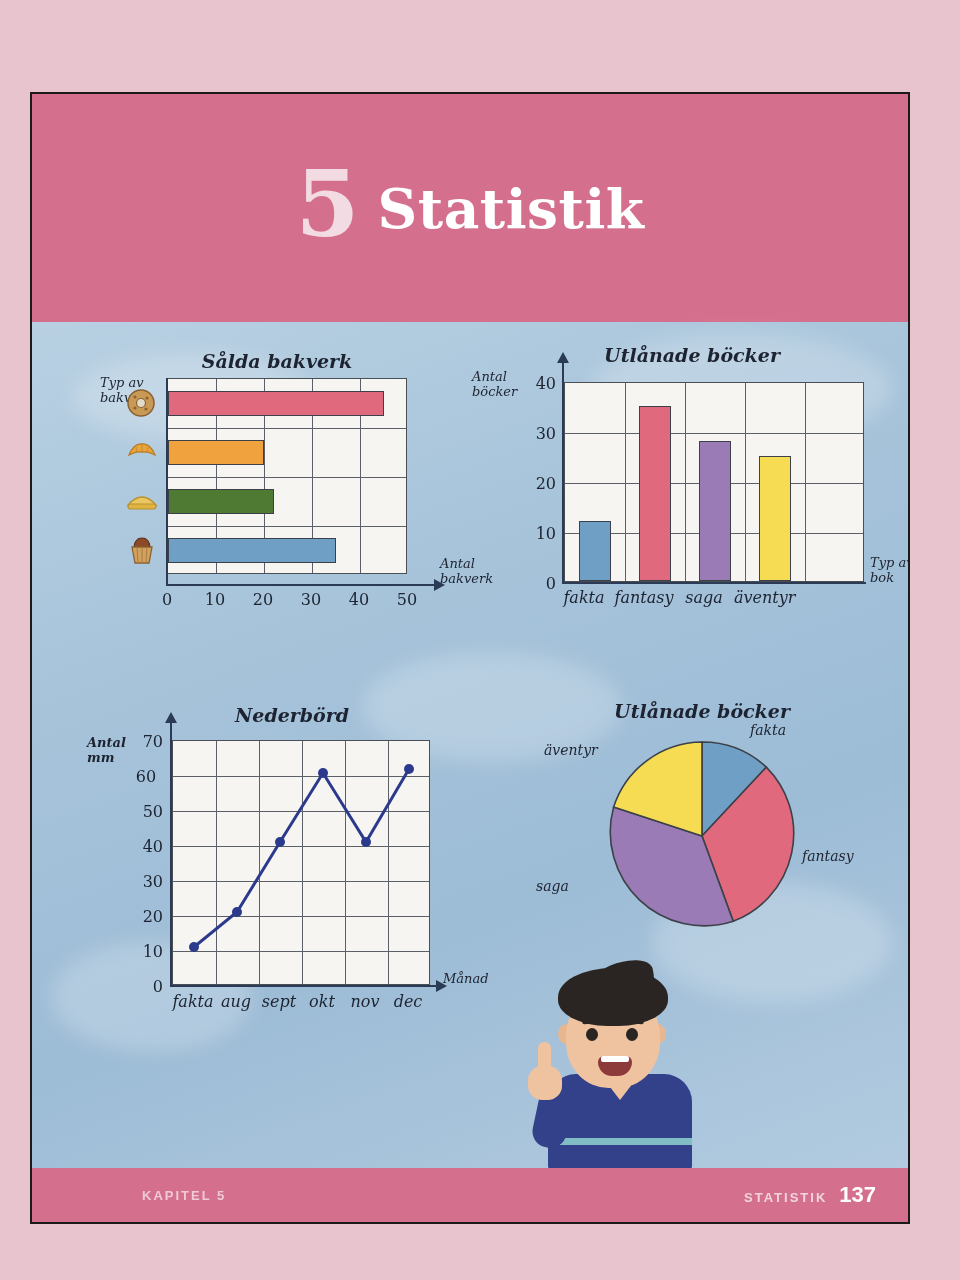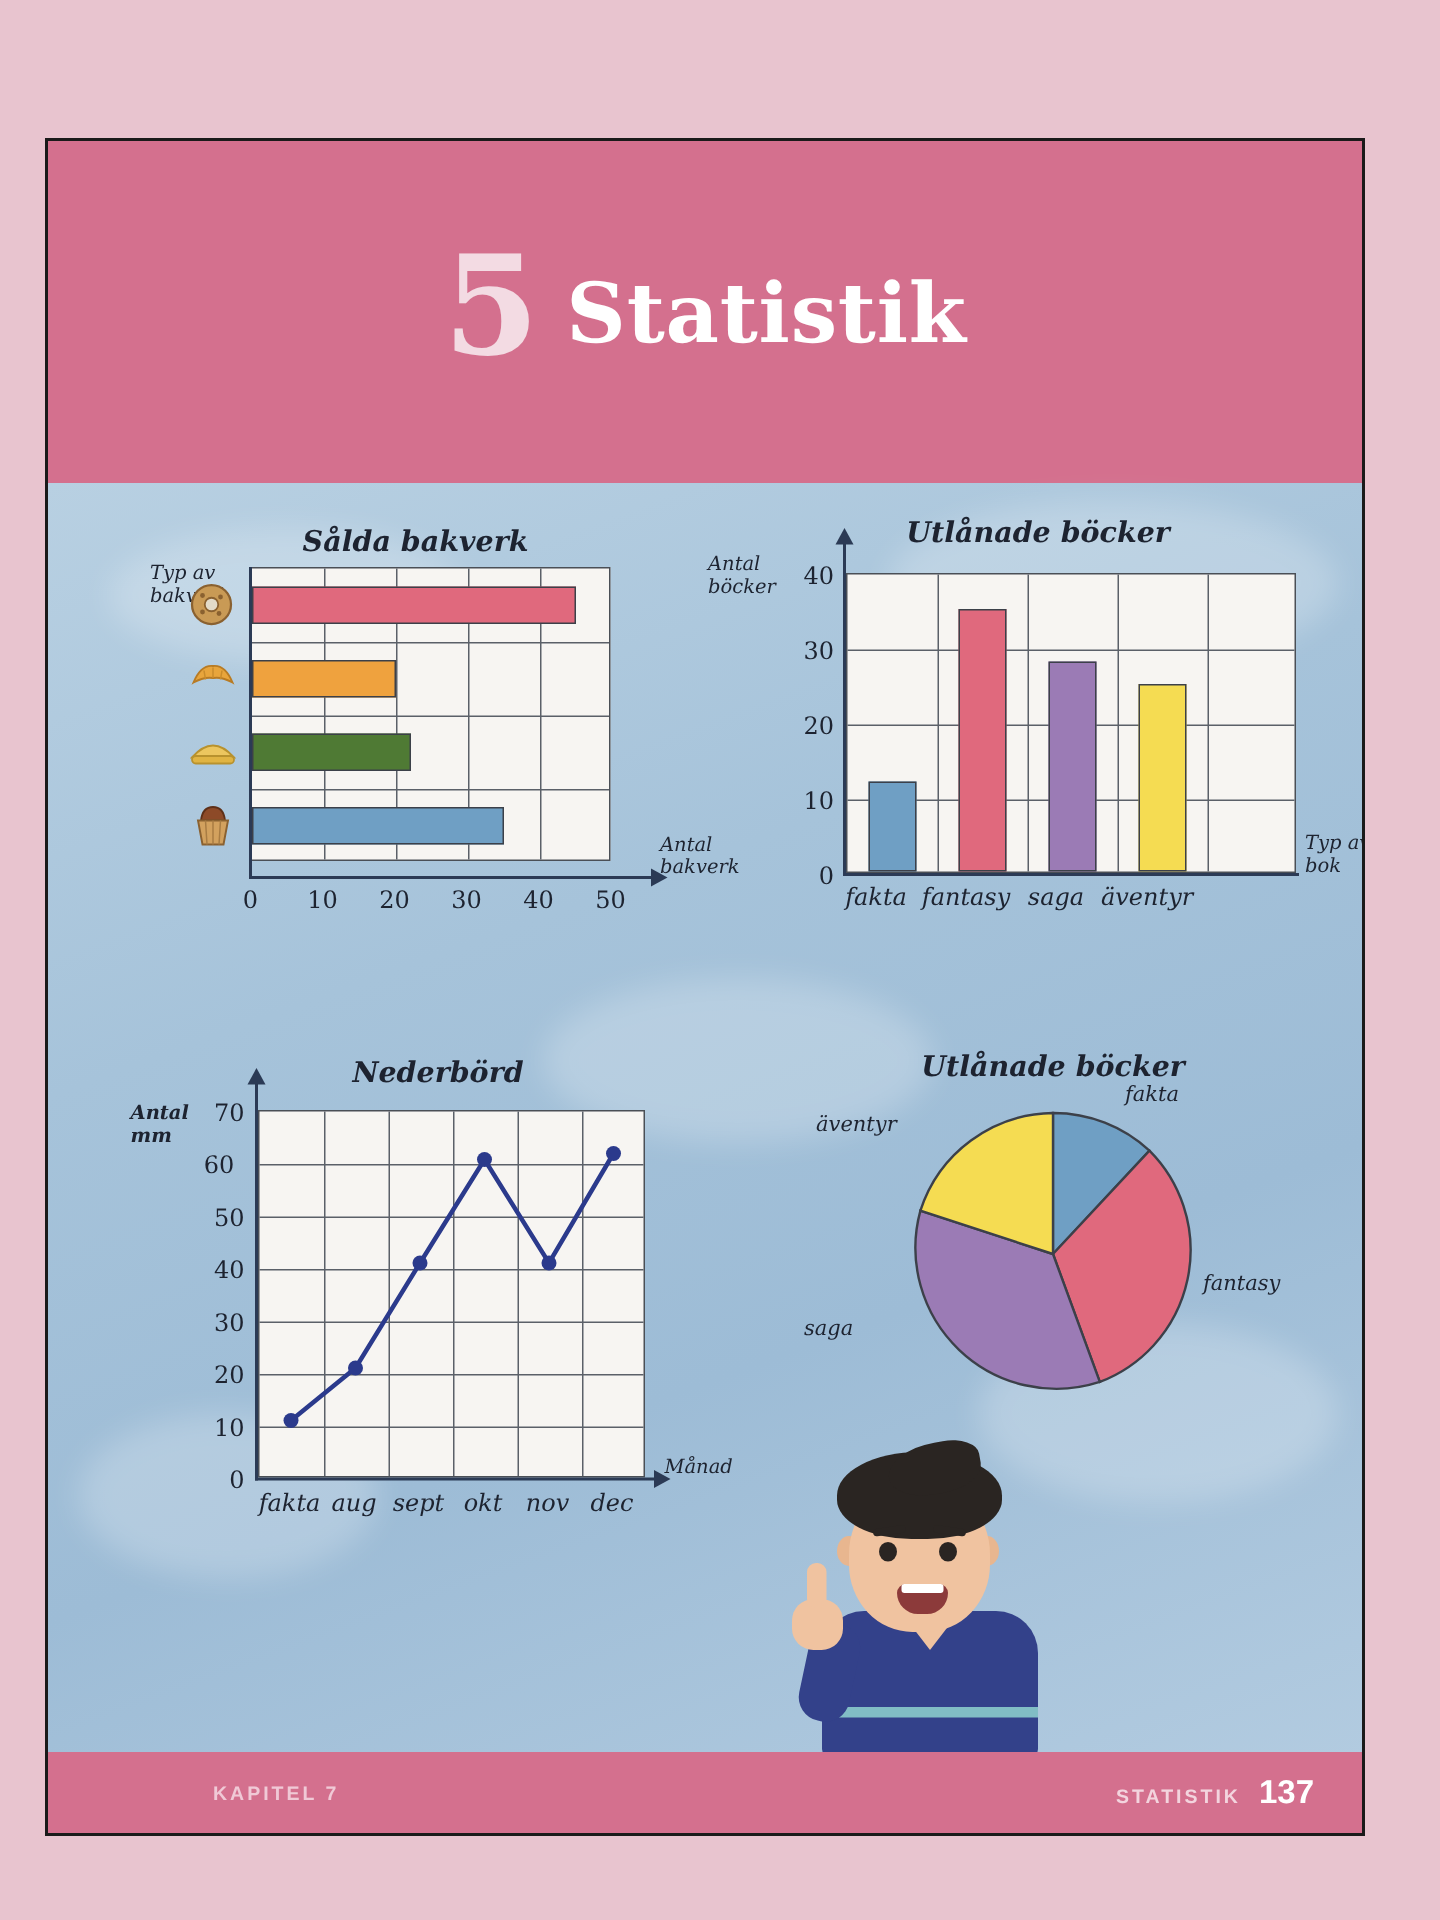--- a/index.html
+++ b/index.html
@@ -356,20 +356,20 @@
       <div class="brow" style="left:122px; top:56px; width:22px; height:5px; transform:rotate(8deg);"></div>
       <div class="eye" style="left:86px; top:66px; width:12px; height:13px;"></div>
       <div class="eye" style="left:126px; top:66px; width:12px; height:13px;"></div>
       <div class="mouth" style="left:98px; top:94px; width:34px; height:20px;"></div>
       <div class="tooth" style="left:101px; top:94px; width:28px; height:6px;"></div>
     </div>
 
   </div>
 
   <div class="footer-band">
-    <span class="footer-left">KAPITEL 7</span>
+    <span class="footer-left">KAPITEL 5</span>
     <span class="footer-right">
       <span class="lbl">STATISTIK</span>
       <span class="pg">137</span>
     </span>
   </div>
 
 </div>
 
 </body></html>

